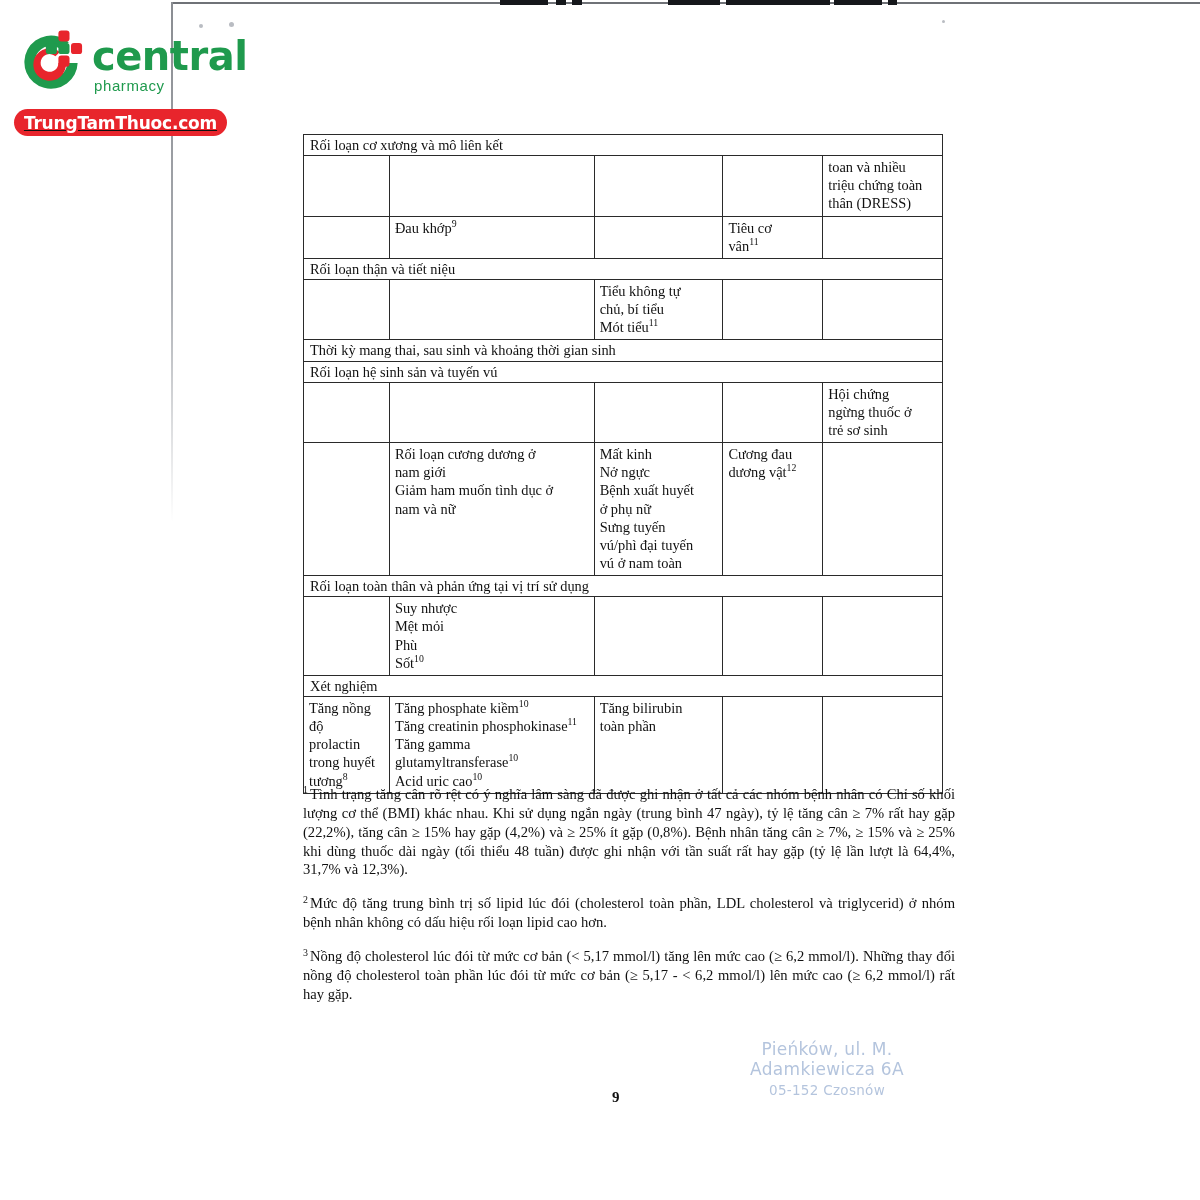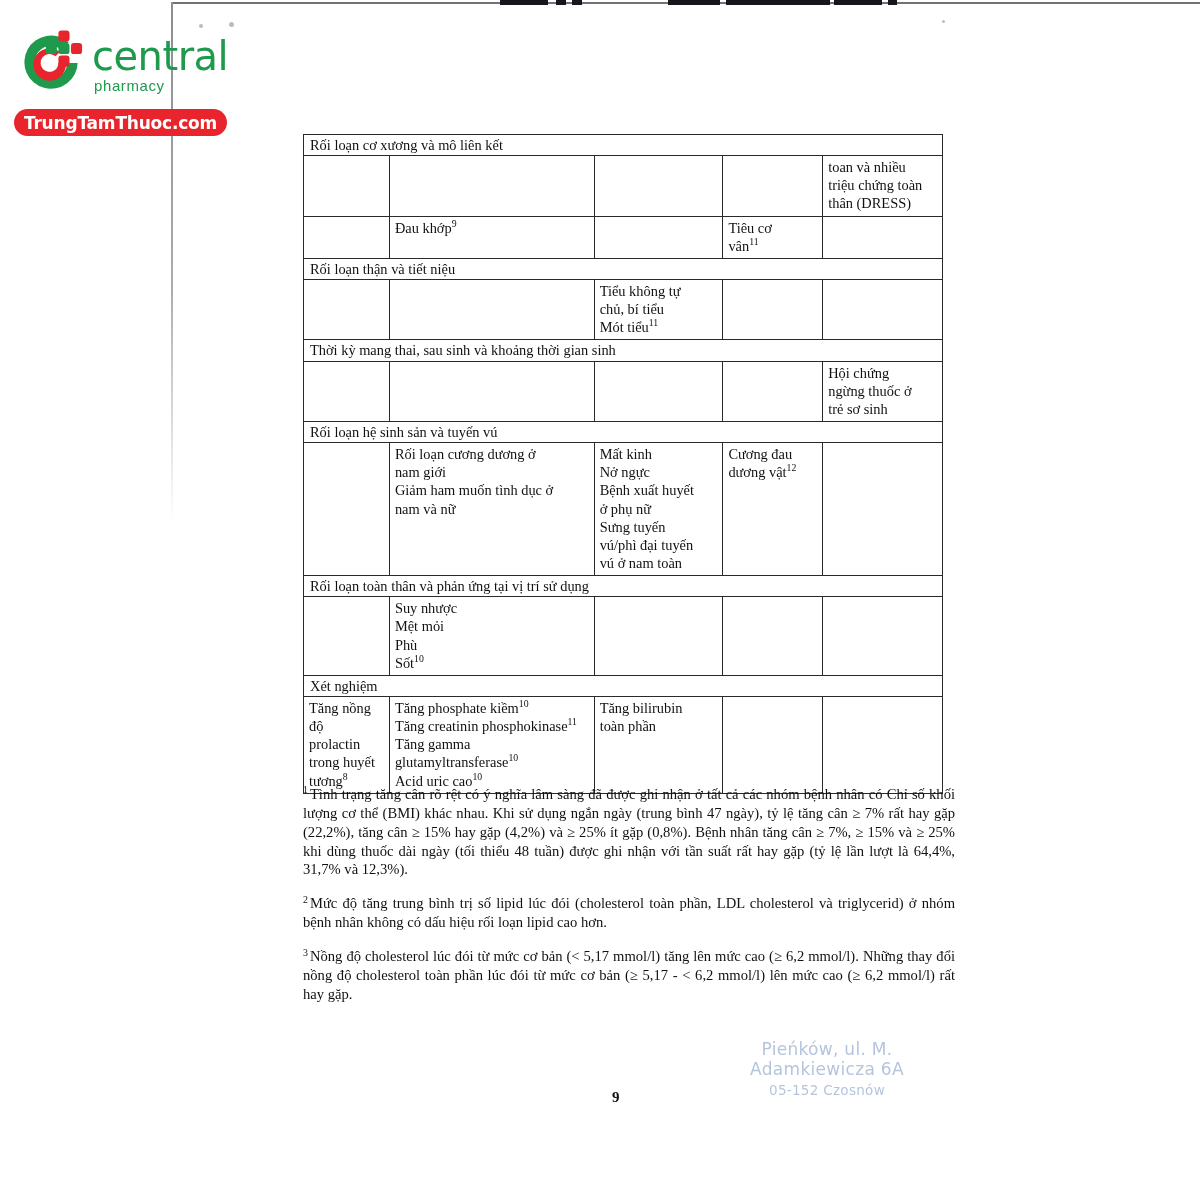--- a/index.html
+++ b/index.html
@@ -56,21 +56,21 @@
     position: relative;
     flex: 0 0 auto;
   }
   .logo-wordmark {
     margin-left: 4px;
     padding-top: 4px;
   }
   .logo-central {
     font-family: "DejaVu Sans", sans-serif;
     font-size: 40px;
-    font-weight: normal;
+    font-weight: bold;
     color: #1f9a4d;
     line-height: 0.95;
     letter-spacing: -0.5px;
   }
   .logo-pharmacy {
     font-family: Liberation Sans, sans-serif;
     font-size: 15px;
     color: #1f9a4d;
     letter-spacing: 0.6px;
     margin-top: 2px;
@@ -78,20 +78,21 @@
   }
   .logo-pill {
     margin-top: 9px;
     background: #e8252c;
     border-radius: 14px;
     height: 27px;
     width: 213px;
     display: flex;
     align-items: center;
     justify-content: center;
+    text-decoration: underline;
   }
   .logo-pill-text {
     font-family: "DejaVu Sans", sans-serif;
     font-size: 17px;
     font-weight: bold;
     color: #ffffff;
     letter-spacing: -0.2px;
   }
 
   
@@ -268,33 +269,33 @@
         <div><span>Mót tiểu</span><sup>11</sup></div>
       </td>
       <td></td>
       <td></td>
     </tr>
 
     <tr>
       <td class="group-cell" colspan="5">Thời kỳ mang thai, sau sinh và khoảng thời gian sinh</td>
     </tr>
     <tr>
+      <td class="group-cell" colspan="5">Rối loạn hệ sinh sản và tuyến vú</td>
+    </tr>
+
+    <tr>
       <td></td>
       <td></td>
       <td></td>
       <td></td>
       <td>
         <div>Hội chứng</div>
         <div>ngừng thuốc ở</div>
         <div>trẻ sơ sinh</div>
       </td>
-    </tr>
-
-    <tr>
-      <td class="group-cell" colspan="5">Rối loạn hệ sinh sản và tuyến vú</td>
     </tr>
     <tr>
       <td></td>
       <td>
         <div>Rối loạn cương dương ở</div>
         <div>nam giới</div>
         <div>Giảm ham muốn tình dục ở</div>
         <div>nam và nữ</div>
       </td>
       <td>

